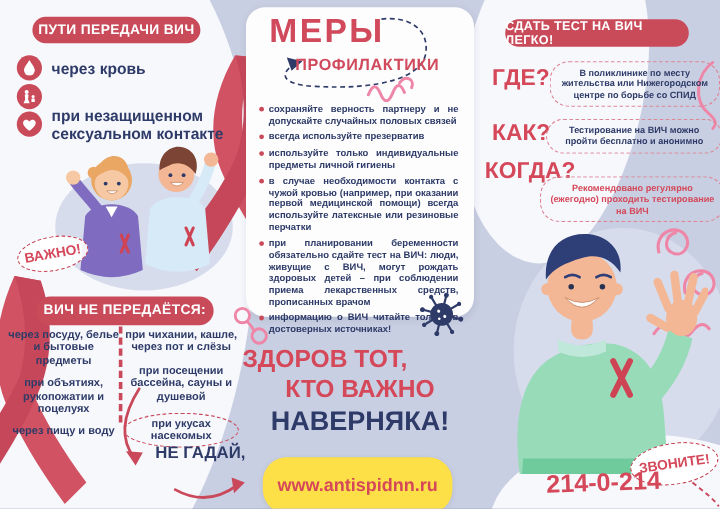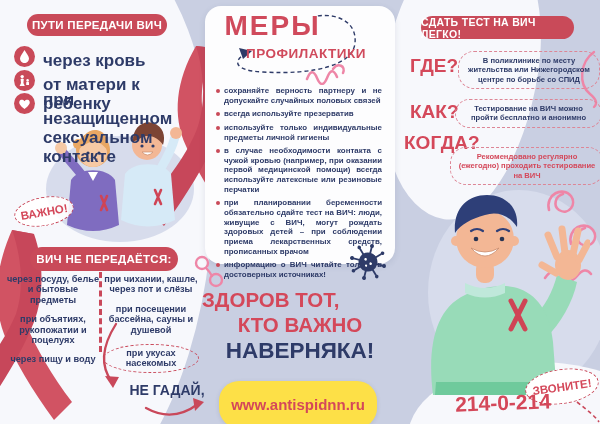--- a/index.html
+++ b/index.html
@@ -8,21 +8,21 @@
   .abs{position:absolute;}
   
   .blob{position:absolute;background:#f7f8fc;}
   .blob-left{left:-70px;top:-70px;width:282px;height:585px;border-radius:46% 54% 48% 52%/44% 52% 48% 56%;transform:rotate(6deg);z-index:1;}
   .blob-right-top{left:385px;top:-72px;width:152px;height:292px;border-radius:52% 48% 46% 54%/50% 46% 54% 50%;transform:rotate(9deg);z-index:1;}
   .blob-right-bottom{left:408px;top:362px;width:260px;height:150px;border-radius:50%;z-index:3;}
   .circle-lav{position:absolute;background:#d7dcec;border-radius:50%;}
   
   .pill{position:absolute;background:#c94a59;color:#fff;font-weight:800;display:flex;align-items:center;justify-content:center;letter-spacing:.3px;z-index:4;}
   
-  .route-label{position:absolute;font-weight:800;color:#2e3b68;font-size:17px;line-height:1.12;z-index:4;}
+  .route-label{position:absolute;font-weight:800;color:#2e3b68;font-size:13px;line-height:1.12;z-index:4;}
   .route-icon{position:absolute;width:21px;height:21px;border-radius:50%;background:#c94a59;display:flex;align-items:center;justify-content:center;z-index:4;}
   
   .dashed-oval{border:1.5px dashed #c9485a;border-radius:50%;display:flex;align-items:center;justify-content:center;}
   .badge-important{position:absolute;left:14px;top:197px;width:58px;height:27px;transform:rotate(-10deg);
     color:#d4485a;font-weight:800;font-size:11.5px;background:rgba(255,255,255,.9);z-index:4;}
   
   .nt-col{position:absolute;width:96px;z-index:4;}
   .nt-item{font-weight:800;color:#2e3b68;font-size:9.2px;line-height:1.13;text-align:center;margin-bottom:9px;}
   .nt-divider{position:absolute;left:99px;top:272px;height:80px;border-left:3px dashed #c9485a;z-index:4;}
   .nt-oval{border:1.3px dashed #c9485a;border-radius:50%;padding:3px 6px;display:inline-block;}
@@ -41,21 +41,21 @@
   .site-pill{position:absolute;left:219px;top:381px;width:158px;height:47px;background:#fde047;border-radius:20px;
     display:flex;align-items:center;justify-content:center;color:#d4485a;font-weight:800;font-size:15px;z-index:4;box-shadow:0 1px 4px rgba(60,70,110,.15);}
   
   .q-label{position:absolute;color:#d4485a;font-weight:800;font-size:19px;z-index:4;}
   .a-box{position:absolute;border:1.4px dashed #dd8696;border-radius:16px;padding:4px 6px;
     font-weight:800;font-size:7.6px;line-height:1.25;text-align:center;color:#2e3b68;z-index:4;}
   .a-box.red-text{color:#d4485a;}
   .call-badge{position:absolute;left:525px;top:369px;width:72px;height:33px;transform:rotate(-8deg);
     background:#fff;color:#d4485a;font-weight:800;font-size:11.5px;z-index:5;}
   .phone{position:absolute;left:448px;top:391px;width:110px;text-align:center;color:#d4485a;font-weight:800;font-size:21px;transform:rotate(-2deg);z-index:5;}
-  .dontguess{position:absolute;left:112px;top:369px;width:110px;text-align:center;color:#2e3b68;font-weight:800;font-size:14px;z-index:4;margin-top:13px;}
+  .dontguess{position:absolute;left:112px;top:369px;width:110px;text-align:center;color:#2e3b68;font-weight:800;font-size:14px;z-index:4;}
   .askus{position:absolute;left:110px;top:387px;width:106px;text-align:center;color:#d4485a;font-weight:800;font-size:9.5px;line-height:1.1;z-index:4;}
   svg{display:block;}
 </style>
 </head>
 <body>
 
 <div class="poster">
 
   <div class="blob blob-left"></div>
   <div class="blob blob-right-top"></div>
@@ -85,21 +85,20 @@
   <div class="route-label" style="left:43px;top:51px;width:120px;">через кровь</div>
 
   <div class="route-icon" style="left:14px;top:70px;">
     <svg width="13" height="13" viewBox="0 0 13 13">
       <circle cx="4.2" cy="2.6" r="1.7" fill="#fff"></circle>
         <path d="M2.6 5 Q4.2 3.8 5.8 5 L5.4 9 L6.8 12 H1.6 L3 9 Z" fill="#fff"></path>
       <circle cx="9.6" cy="6.4" r="1.3" fill="#fff"></circle>
         <path d="M8.2 8.2 Q9.6 7.4 11 8.2 L11 11 H8.2 Z" fill="#fff"></path>
     </svg>
   </div>
-  <div class="route-label" style="left:43px;top:75px;width:140px;">от матери к ребенку</div>
 
   <div class="route-icon" style="left:14px;top:93px;">
     <svg width="13" height="12" viewBox="0 0 13 12">
         <path d="M6.5 11 C2 7.6 .6 5.2 1.5 3.2 C2.4 1.2 5 1.3 6.5 3.2 C8 1.3 10.6 1.2 11.5 3.2 C12.4 5.2 11 7.6 6.5 11 Z" fill="#fff"></path>
       </svg>
   </div>
   <div class="route-label" style="left:43px;top:90px;width:150px;">при незащищенном сексуальном контакте</div>
 
   <svg class="abs" style="left:45px;top:120px;z-index:3;" width="150" height="125" viewBox="0 0 150 125">
     <g>

